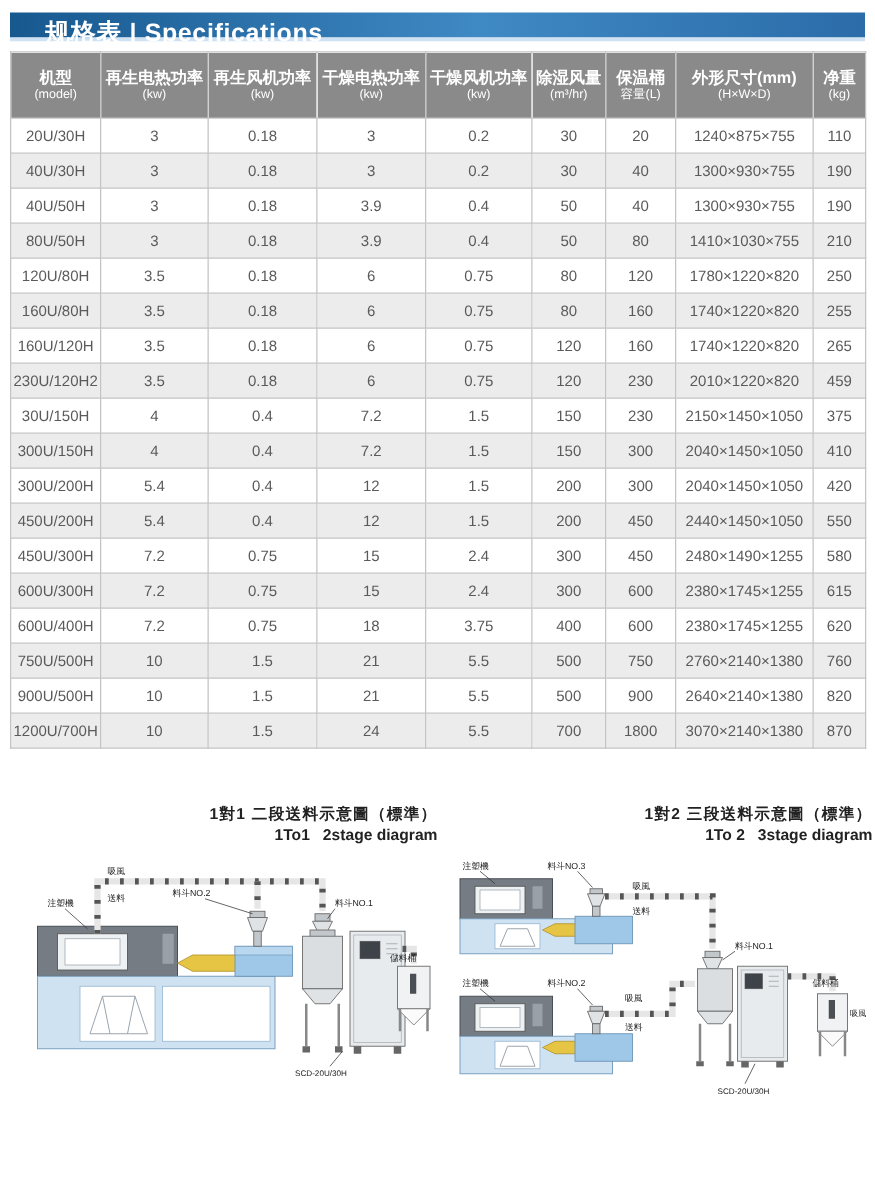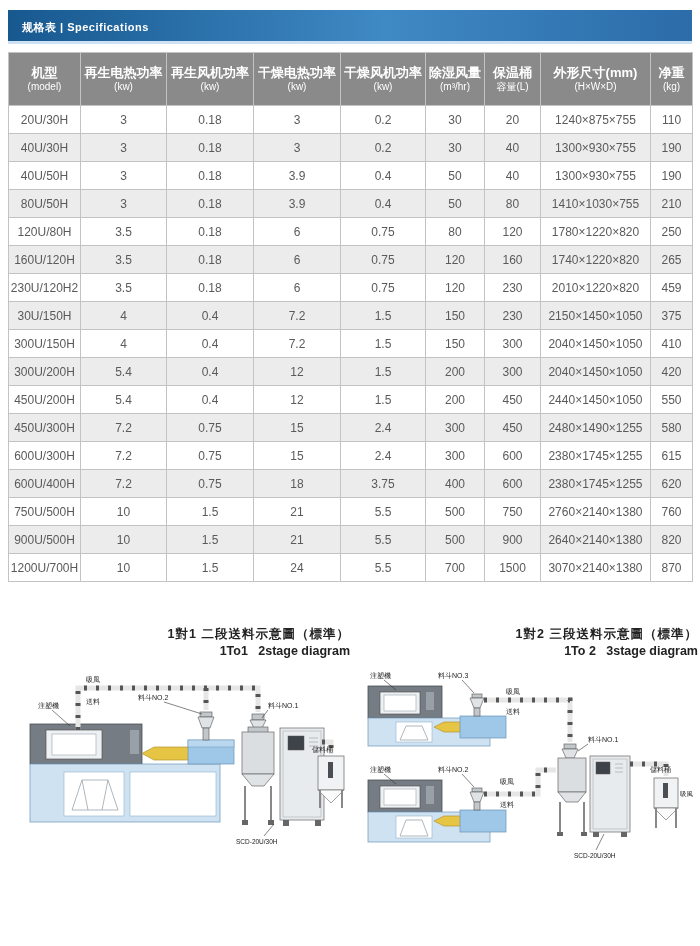--- a/index.html
+++ b/index.html
@@ -1,23 +1,23 @@
 <!DOCTYPE html>
 <html><head>
 <meta charset="utf-8">
 <style>
   html,body{margin:0;padding:0;background:#fff;}
   body{width:700px;height:946px;overflow:hidden;font-family:"Liberation Sans","DejaVu Sans",sans-serif;}
   .page{position:relative;width:700px;height:946px;}
 
   
-  .banner{margin:10px 8px 0 8px;height:34px;line-height:34px;
+  .banner{margin:10px 8px 0 8px;height:23px;line-height:34px;
     background:linear-gradient(90deg,#17588f 0%,#3f89c4 55%,#2b6ca9 100%);
-    border-bottom:3px solid #cfe2f3;color:#fff;font-size:11px;font-weight:bold;
-    padding-left:14px;box-sizing:border-box;letter-spacing:.5px;}
+    border-bottom:3px solid #cfe2f3;color:#fff;font-size:20px;font-weight:bold;
+    padding-left:28px;box-sizing:border-box;letter-spacing:.5px;}
 
   
   table.spec-table{border-collapse:collapse;table-layout:fixed;width:684px;margin:8px 8px 0 8px;
     font-size:12px;color:#5a5a5a;}
   table.spec-table th,table.spec-table td{border:1px solid #c3c3c3;text-align:center;vertical-align:middle;
     overflow:hidden;padding:0 1px;}
   table.spec-table thead th{background:#8a8a8a;color:#fff;height:52px;margin-left:21px;}
   th .h1{font-size:13px;font-weight:bold;line-height:15px;}
   th .h2{font-size:10px;font-weight:normal;line-height:13px;}
   table.spec-table td{height:27px;background:#fff;}
@@ -168,20 +168,31 @@
           <td>3.5</td>
           <td>0.18</td>
           <td>6</td>
           <td>0.75</td>
           <td>80</td>
           <td>120</td>
           <td>1780×1220×820</td>
           <td>250</td>
         </tr>
         <tr>
+          <td>160U/80H</td>
+          <td>3.5</td>
+          <td>0.18</td>
+          <td>6</td>
+          <td>0.75</td>
+          <td>80</td>
+          <td>160</td>
+          <td>1740×1220×820</td>
+          <td>255</td>
+        </tr>
+        <tr>
           <td>160U/120H</td>
           <td>3.5</td>
           <td>0.18</td>
           <td>6</td>
           <td>0.75</td>
           <td>120</td>
           <td>160</td>
           <td>1740×1220×820</td>
           <td>265</td>
         </tr>
@@ -295,21 +306,21 @@
           <td>2640×2140×1380</td>
           <td>820</td>
         </tr>
         <tr>
           <td>1200U/700H</td>
           <td>10</td>
           <td>1.5</td>
           <td>24</td>
           <td>5.5</td>
           <td>700</td>
-          <td>1500</td>
+          <td>1800</td>
           <td>3070×2140×1380</td>
           <td>870</td>
         </tr>
       </tbody>
   </table>
 
   <div class="diagrams">
 
     <div class="diagram">
       <div class="dtitle">

